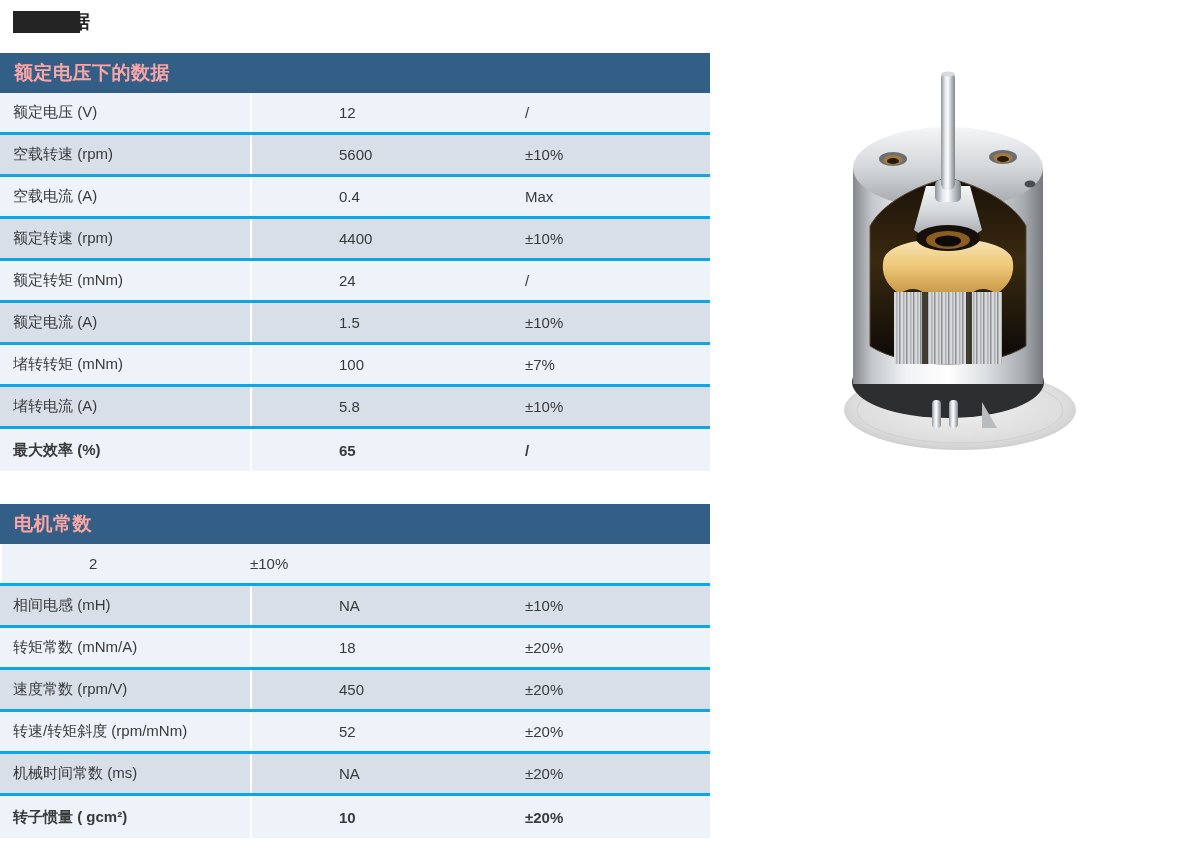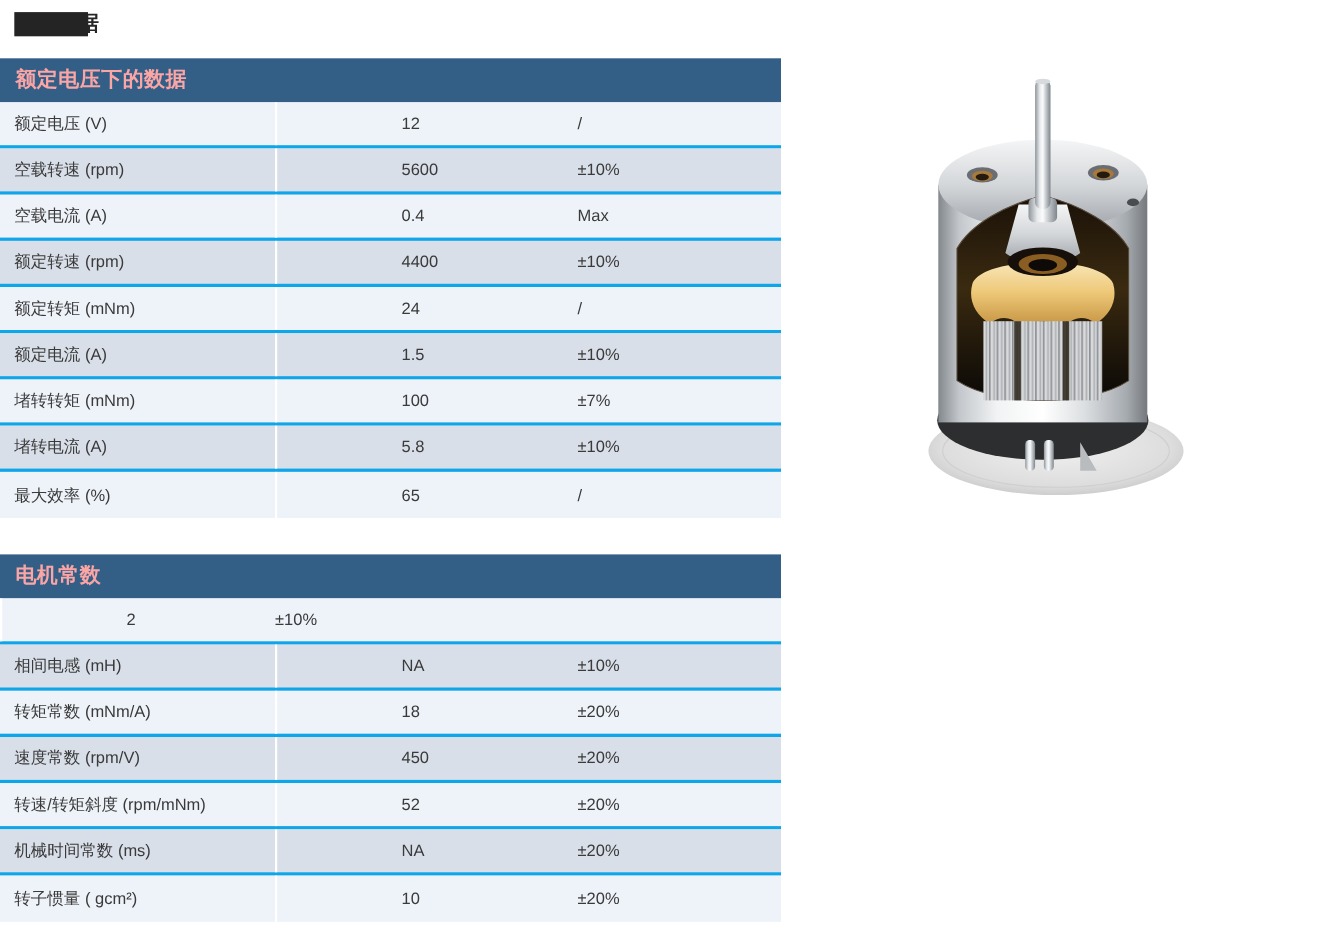--- a/index.html
+++ b/index.html
@@ -34,28 +34,28 @@
   .spec-table.t1{top:504px;}
   .spec-header{
     height:40px;background:var(--header-bg);color:#fca5a5;
     font-size:19px;font-weight:bold;line-height:40px;padding-left:14px;
     letter-spacing:0.5px;
   }
   .row{
     display:grid;grid-template-columns:250px 275px 1fr;
     height:42px;border-bottom:3px solid #0ea5e9;
   }
-  .row:last-child{border-bottom:none;}
+  .row:last-child{border-bottom:none;font-weight:bold;}
   .row.light{background:var(--row-light);}
   .row.dark{background:var(--row-dark);}
   .cell{
     display:flex;align-items:center;font-size:15px;color:var(--body-text);
   }
   .cell.label{padding-left:13px;}
-  .cell.value{padding-left:113px;border-left:2px solid #ffffff;}
+  .cell.value{padding-left:87px;border-left:2px solid #ffffff;}
 
   
   .motor-image{position:absolute;left:836px;top:60px;width:242px;height:400px;}
 </style>
 </head>
 <body>
 
 <div class="page">
 
   <div class="doc-title">

